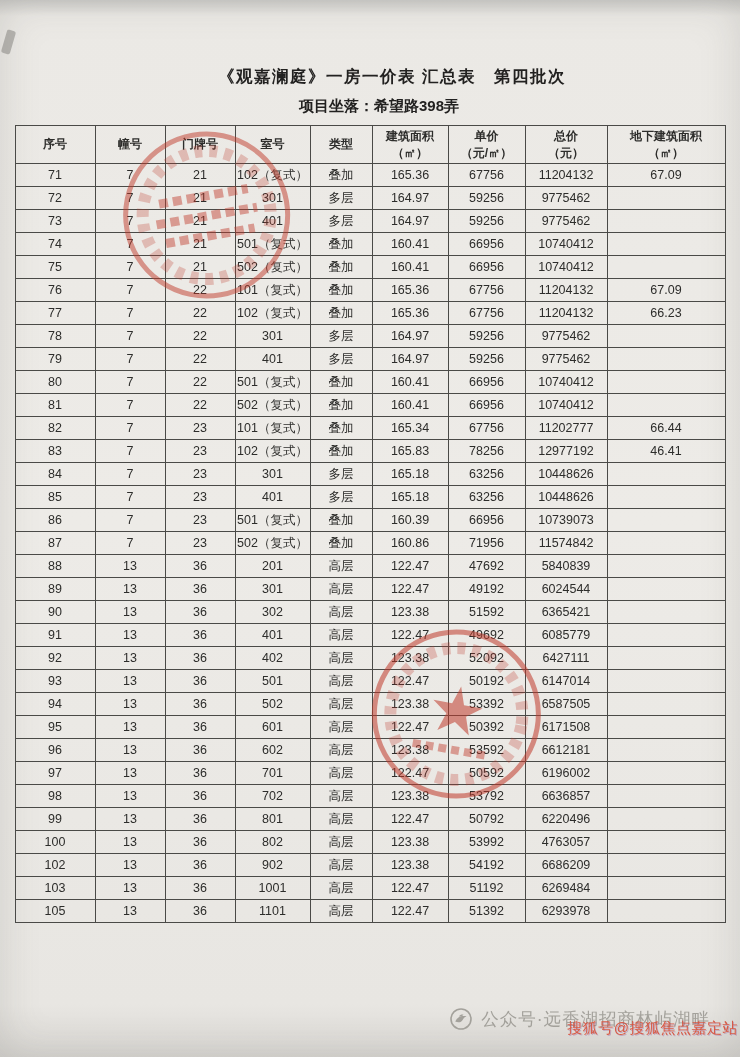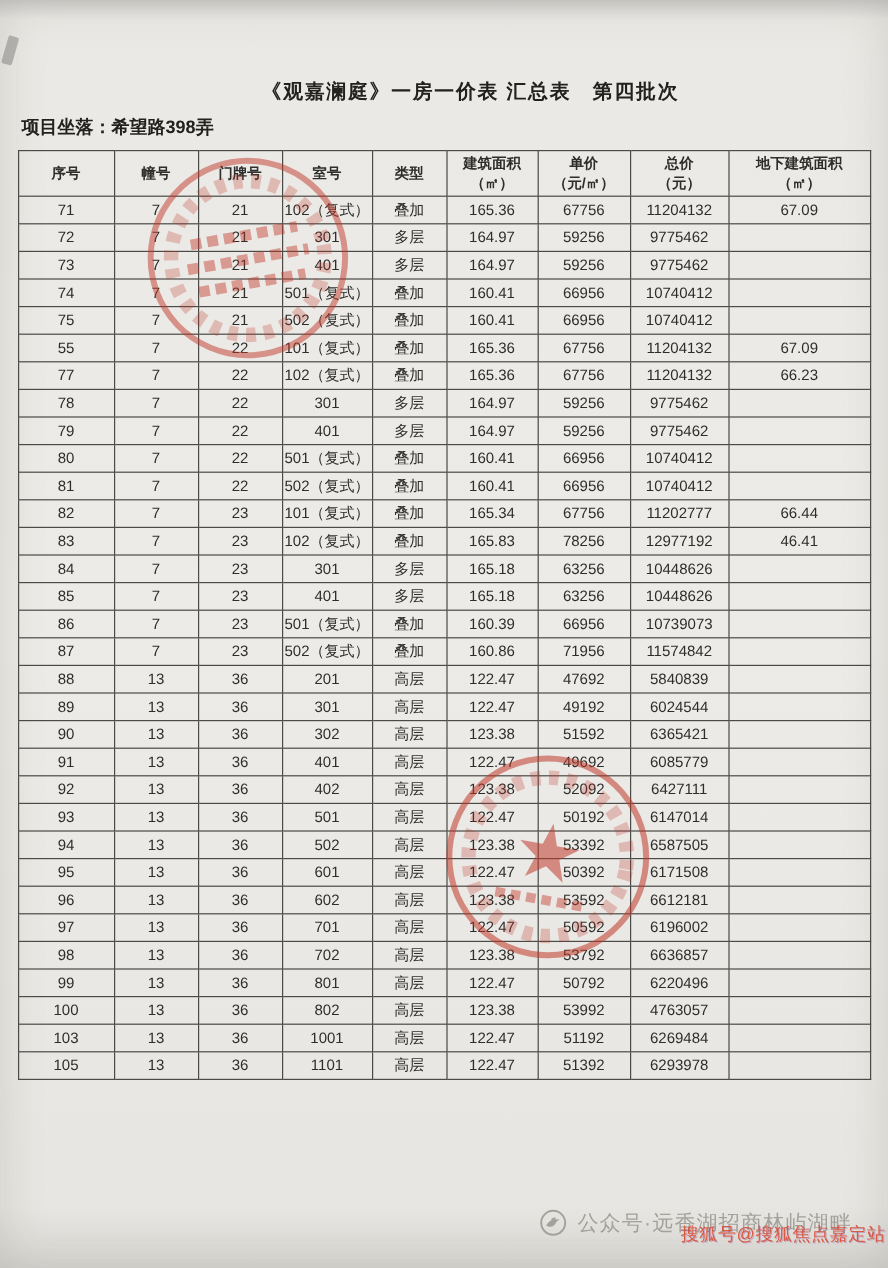--- a/index.html
+++ b/index.html
@@ -16,21 +16,21 @@
   }
   .artifact {
     position:absolute; left:4px; top:30px; width:9px; height:24px;
     background:#7d7c78; opacity:.5; transform:rotate(16deg); border-radius:2px;
   }
   .title {
     padding-top:66px; text-align:center;
     font-size:16.5px; font-weight:bold; color:#222120; letter-spacing:1.5px;padding-left:44px;
   }
   .location {
-    margin:9px 0 0 18px; font-size:15px; font-weight:bold; color:#222120;
+    margin:9px 0 0 18px; font-size:15px; font-weight:bold; color:#222120;text-align:center;
   }
   table.price {
     border-collapse:collapse; margin:9px auto 2px; width:710px; table-layout:fixed;
   }
   table.price th, table.price td {
     border:1px solid #4a4a47; color:#2d2d2b; text-align:center; overflow:hidden;
   }
   table.price th {
     font-size:12px; font-weight:bold; white-space:pre-line; line-height:1.35;
     height:38px; padding:1px;
@@ -143,21 +143,21 @@
           <td>7</td>
           <td>21</td>
           <td>502（复式）</td>
           <td>叠加</td>
           <td>160.41</td>
           <td>66956</td>
           <td>10740412</td>
           <td></td>
         </tr>
         <tr>
-          <td>55</td>
+          <td>76</td>
           <td>7</td>
           <td>22</td>
           <td>101（复式）</td>
           <td>叠加</td>
           <td>165.36</td>
           <td>67756</td>
           <td>11204132</td>
           <td>67.09</td>
         </tr>
         <tr>
@@ -415,20 +415,31 @@
         </tr>
         <tr>
           <td>100</td>
           <td>13</td>
           <td>36</td>
           <td>802</td>
           <td>高层</td>
           <td>123.38</td>
           <td>53992</td>
           <td>4763057</td>
+          <td></td>
+        </tr>
+        <tr>
+          <td>102</td>
+          <td>13</td>
+          <td>36</td>
+          <td>902</td>
+          <td>高层</td>
+          <td>123.38</td>
+          <td>54192</td>
+          <td>6686209</td>
           <td></td>
         </tr>
         <tr>
           <td>103</td>
           <td>13</td>
           <td>36</td>
           <td>1001</td>
           <td>高层</td>
           <td>122.47</td>
           <td>51192</td>

